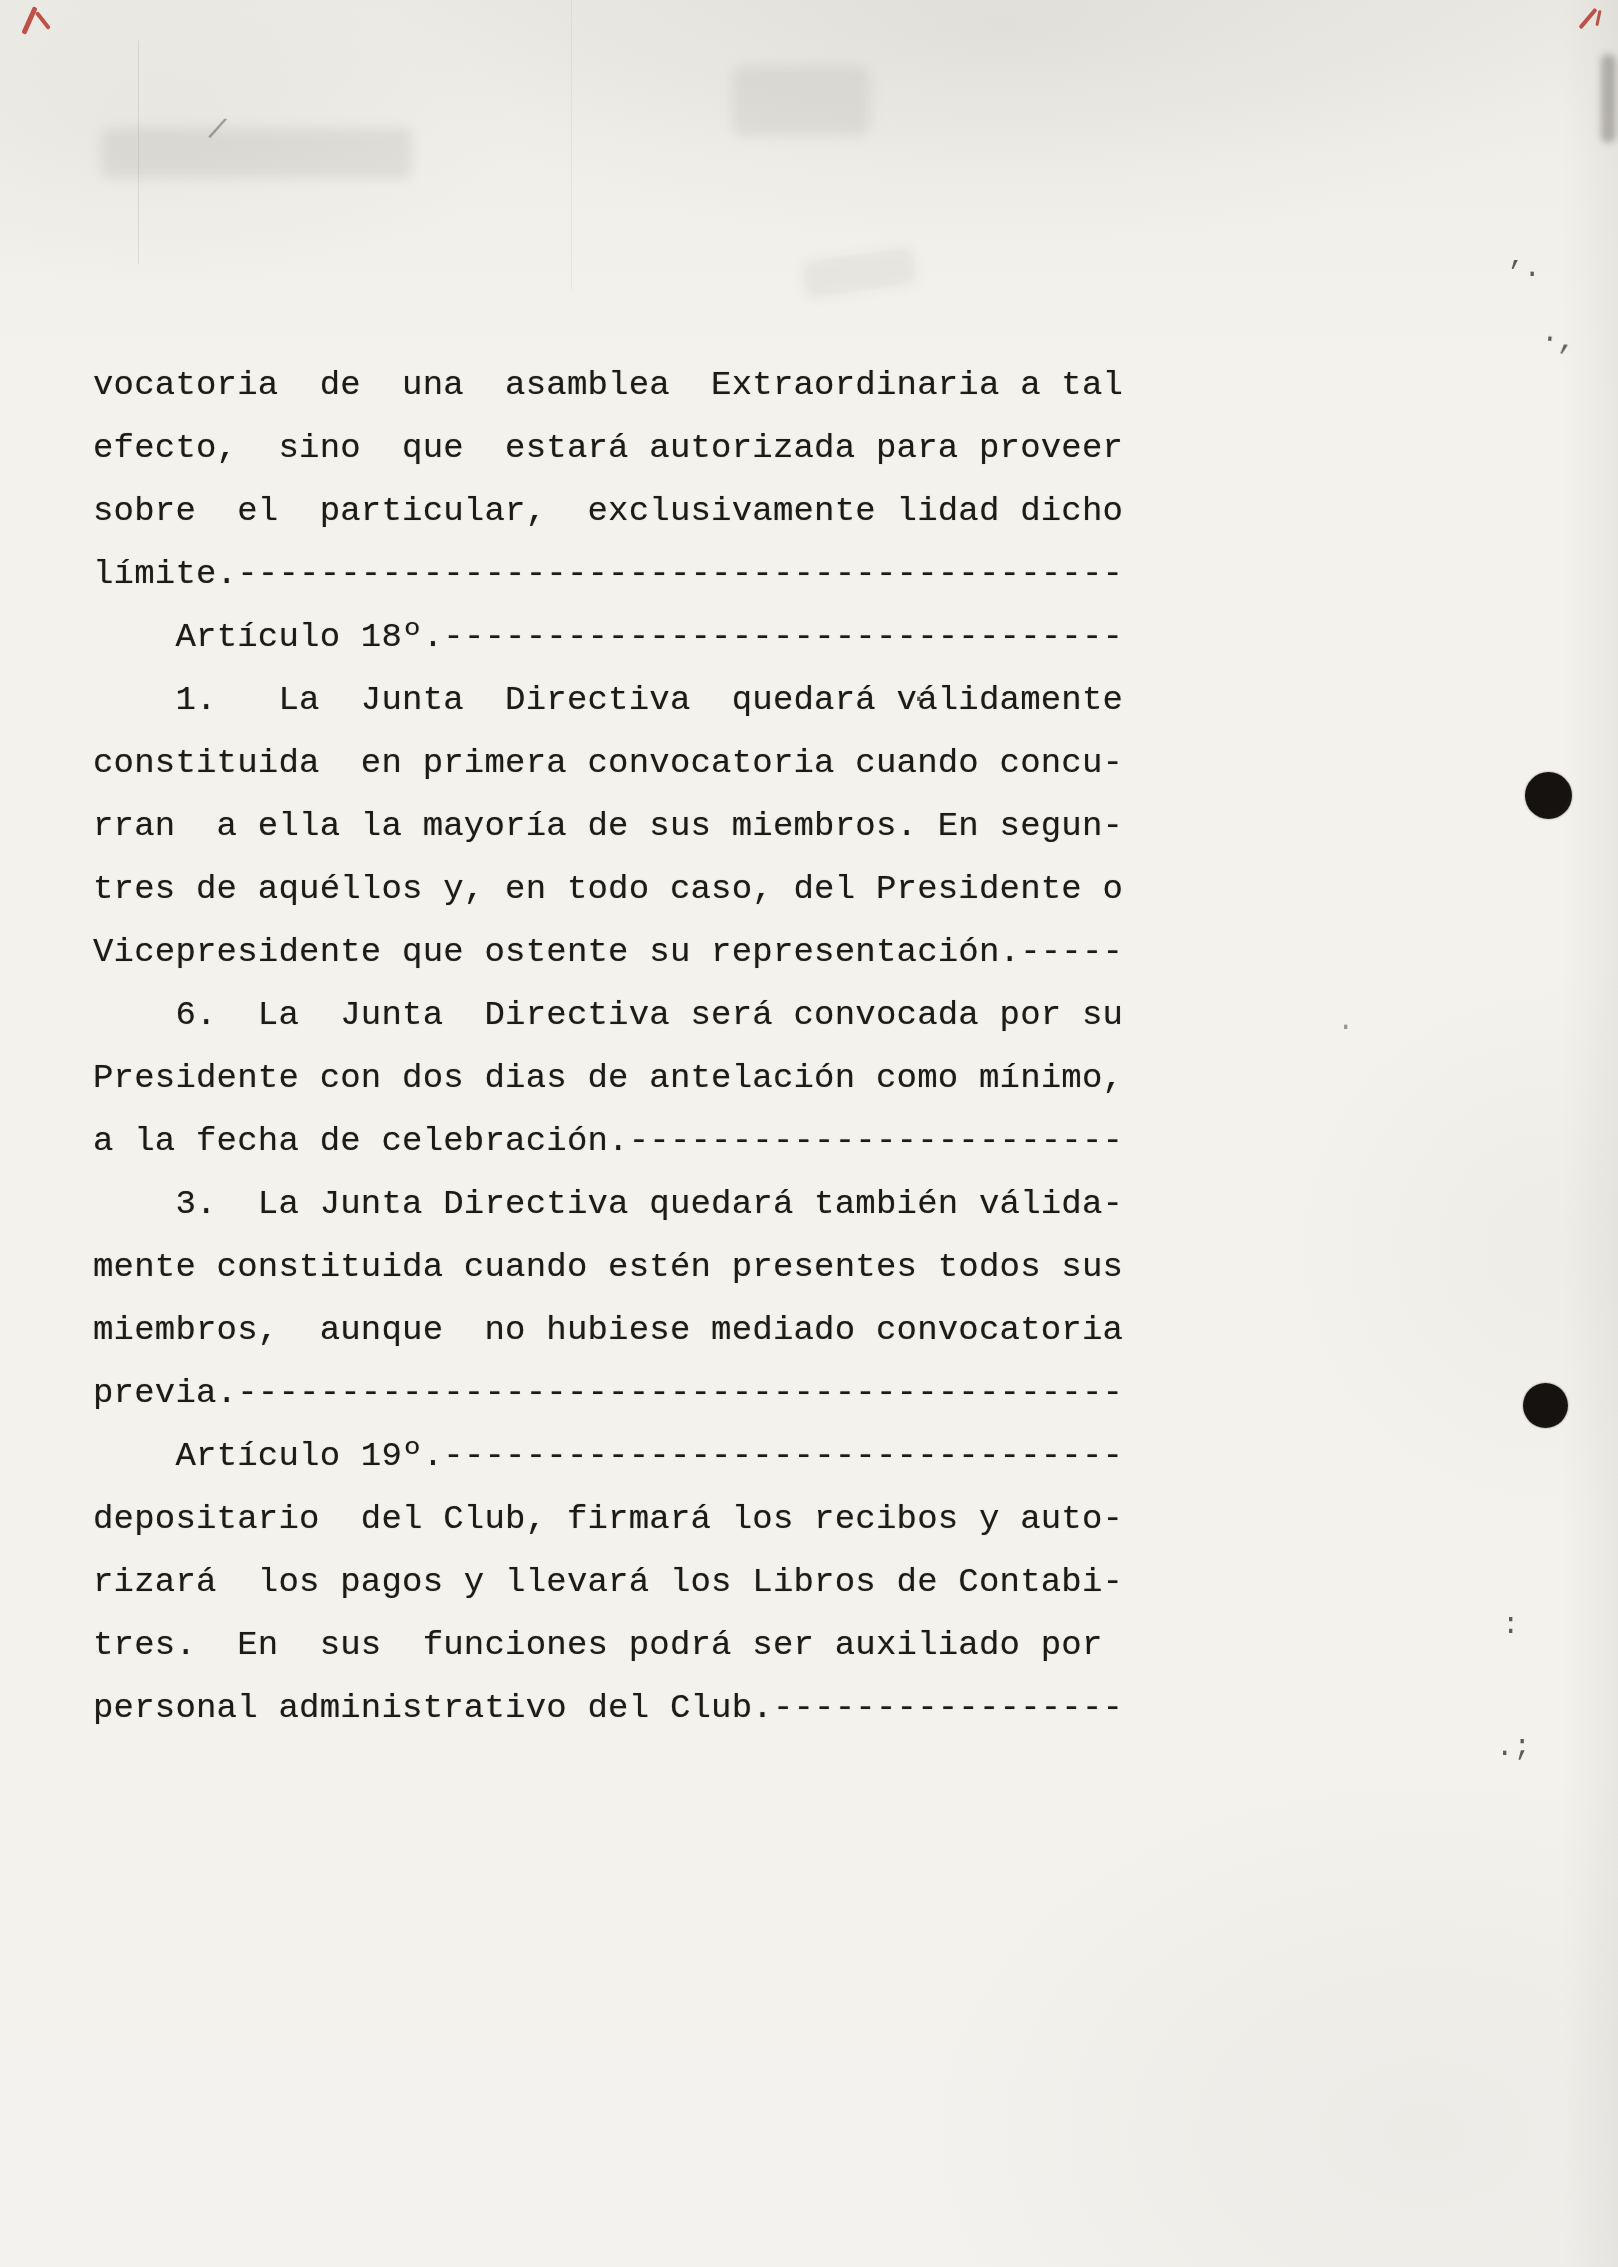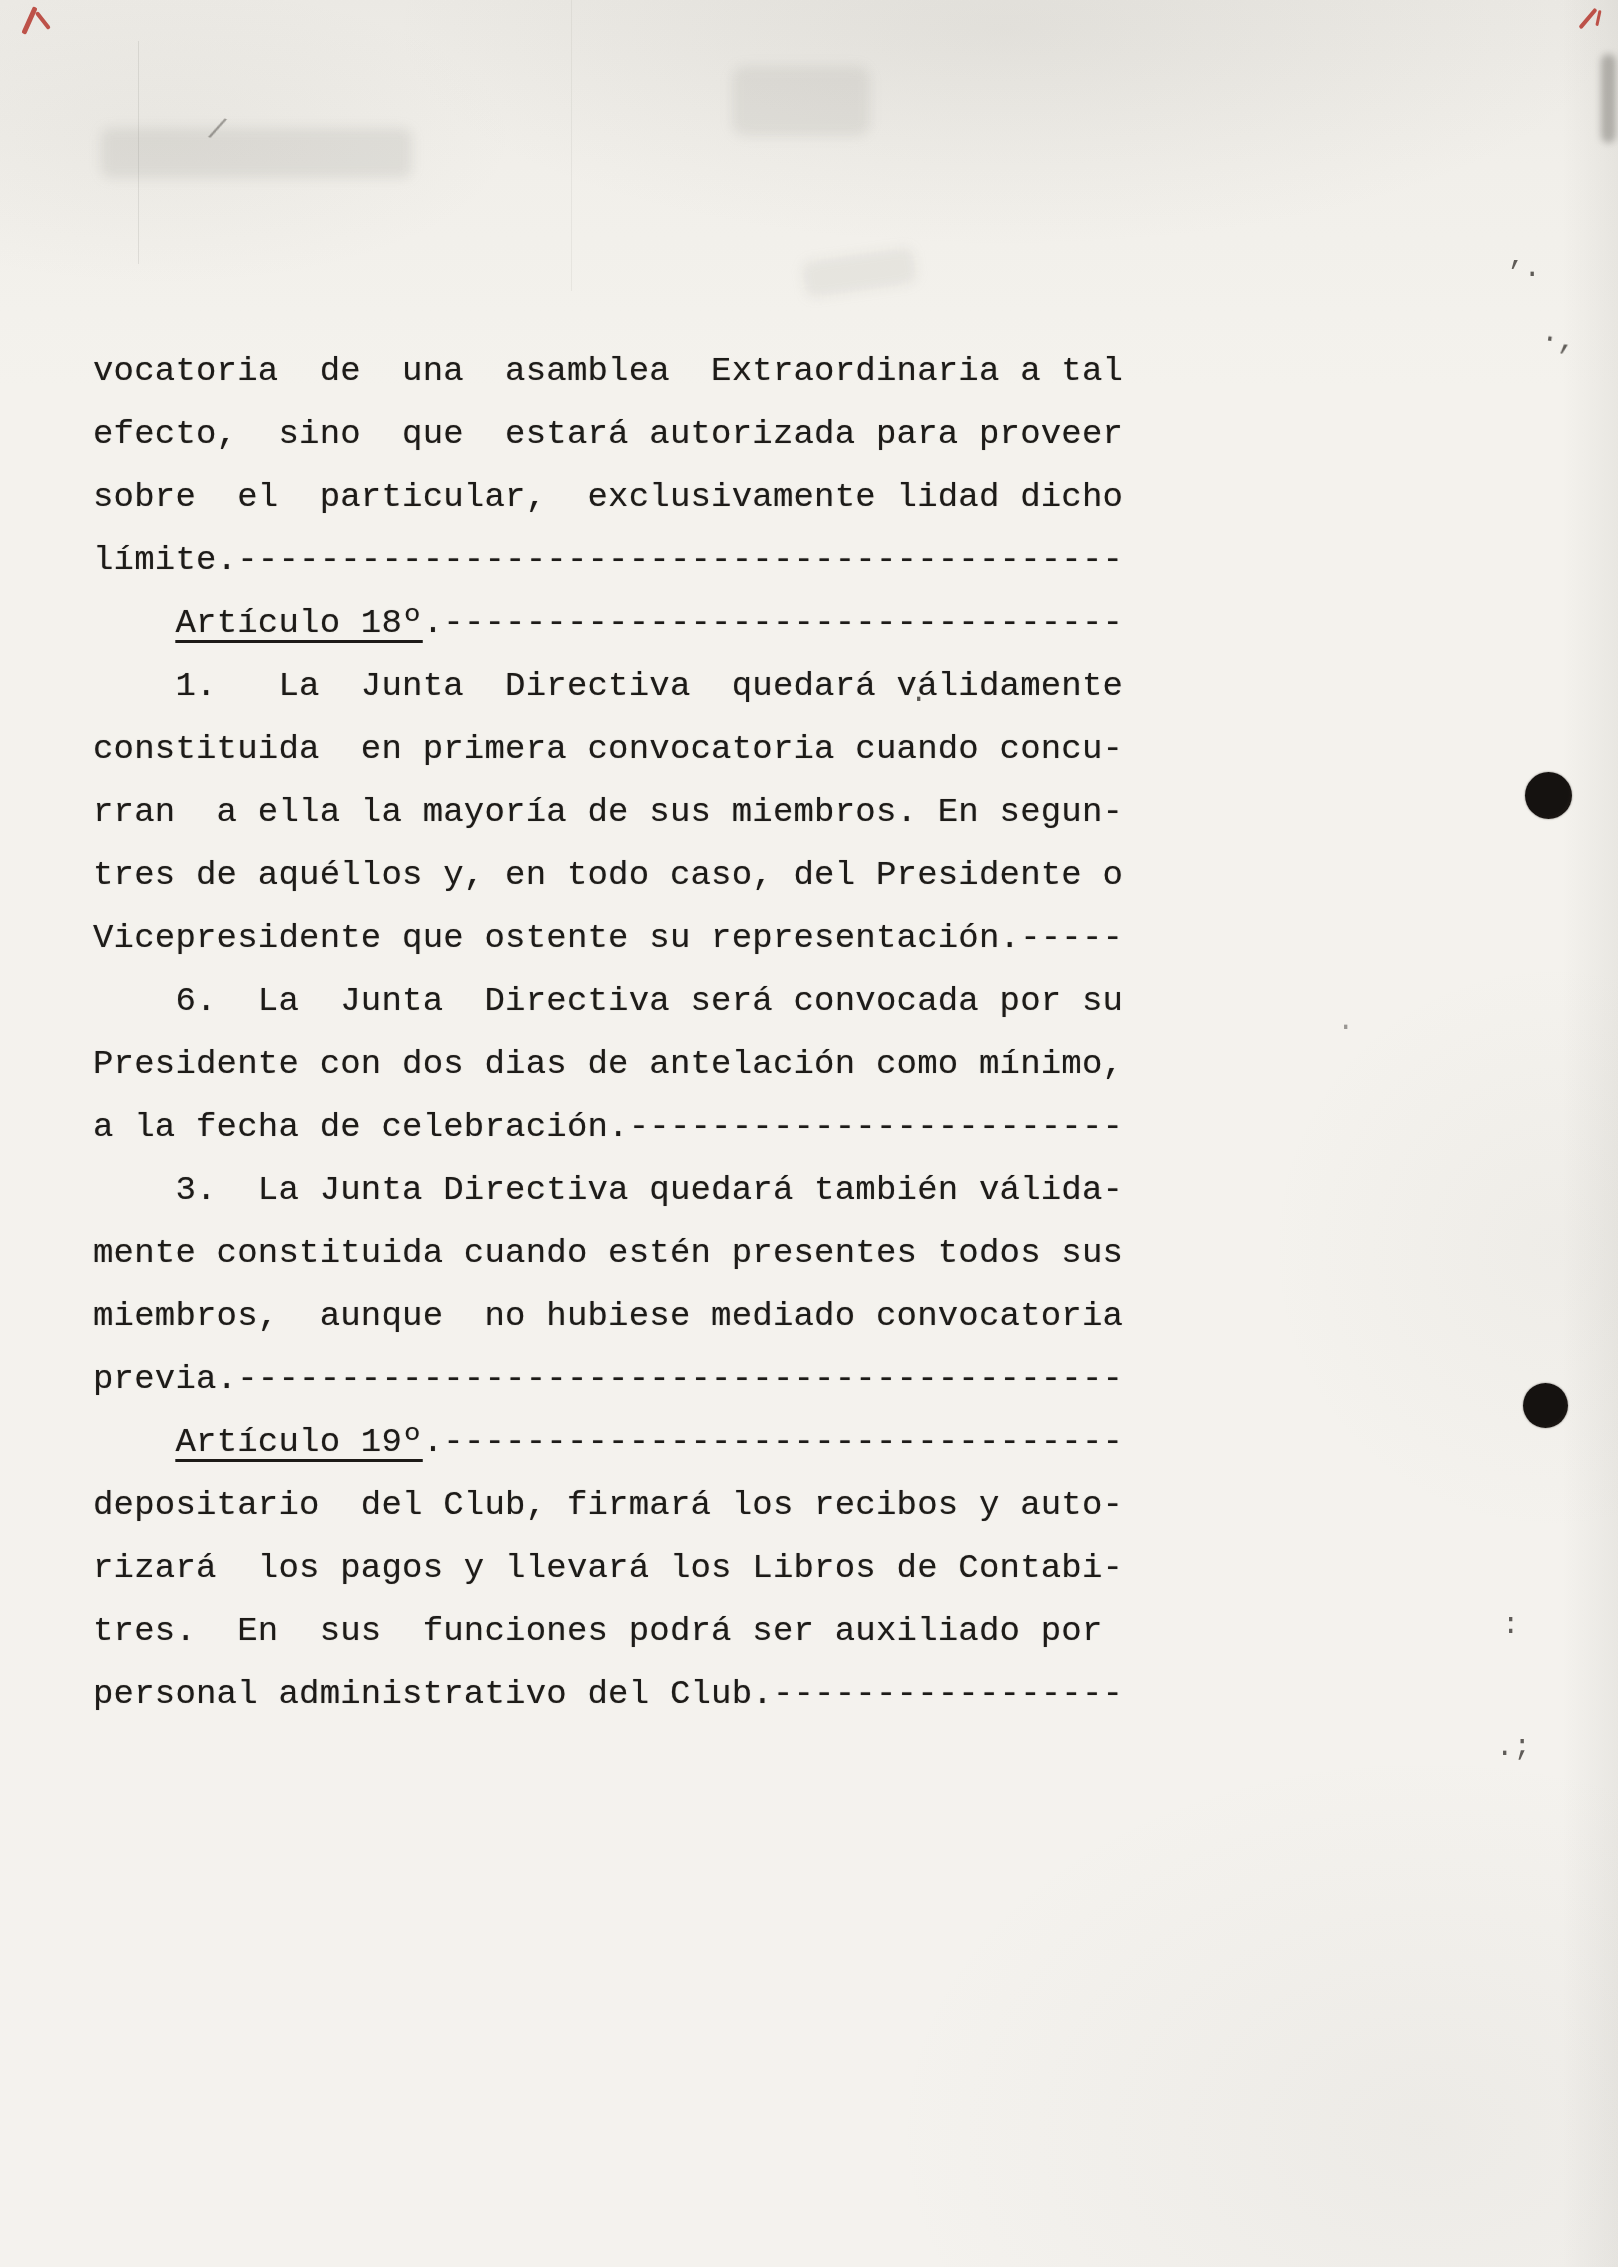--- a/index.html
+++ b/index.html
@@ -13,32 +13,31 @@
       radial-gradient(873px 311px at 62% 29px, rgba(150,148,140,.12), transparent 70%),
       radial-gradient(505px 213px at 10% 136px, rgba(150,148,140,.08), transparent 70%),
       radial-gradient(737px 524px at 88% 94%, rgba(150,148,140,.08), transparent 72%),
       radial-gradient(408px 408px at 96% 55%, rgba(150,148,140,.06), transparent 70%),
       linear-gradient(90deg, rgba(130,128,122,0) 96.5%, rgba(130,128,122,.10) 100%),
       linear-gradient(180deg, #ebe9e4 0px, #f1efea 165px, #f4f2ed 388px, #f4f2ee 100%);
     font-family:"Liberation Mono","DejaVu Sans Mono",monospace;
   }
   
   .text-block{
-    position:absolute;left:93px;top:340px;width:1048px;
+    position:absolute;left:93px;top:354px;width:1048px;
   }
   .line{
     font-size:34px;
     line-height:63px;
     color:#1d1b18;
     white-space:pre;
     letter-spacing:0.2px;
     text-shadow:0 0 1px rgba(30,28,26,.45);
   }
   .head-underline{
-    text-decoration:underline;
     text-decoration-thickness:3.4px;
     text-underline-offset:7.8px;
   }
   
   .punch-dot{
     position:absolute;border-radius:50%;
     background:radial-gradient(circle at 45% 45%, #151210 60%, #2a211c 100%);
     box-shadow:0 0 1.9px rgba(20,16,12,.6);
   }
   .dot-a{left:1525px;top:772px;width:47px;height:47px;}

